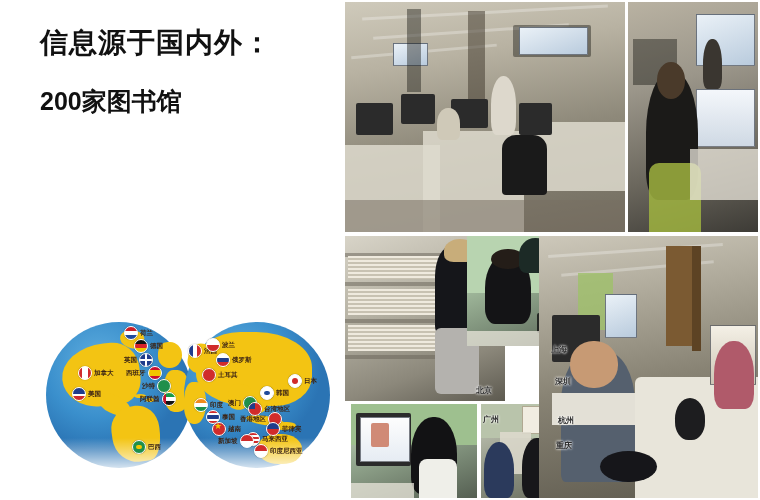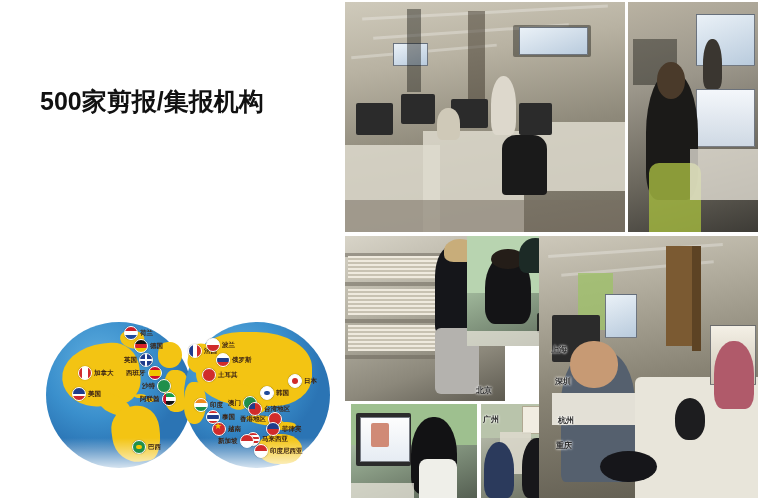--- a/index.html
+++ b/index.html
@@ -159,23 +159,24 @@
   #lbl-guangzhou{left:140px;top:414px;}
   #lbl-chongqing{left:213px;top:440px;}
 </style>
 </head>
 <body>
 
 <div id="page">
 
   <div id="left-panel">
 
+    <div id="title">信息源于国内外：</div>
 
     <div id="bullet-list">
-      <div class="bullet-item">500家剪报/集报机构</div>
+      <div class="bullet-item">200家图书馆</div>
     </div>
 
     <div id="globes">
 
       <div class="globe" id="globe-west">
         <div class="globe-ball">
           <div class="land" id="w-greenland"></div>
           <div class="land" id="w-namerica"></div>
           <div class="land" id="w-camerica"></div>
           <div class="land" id="w-isle1"></div>

